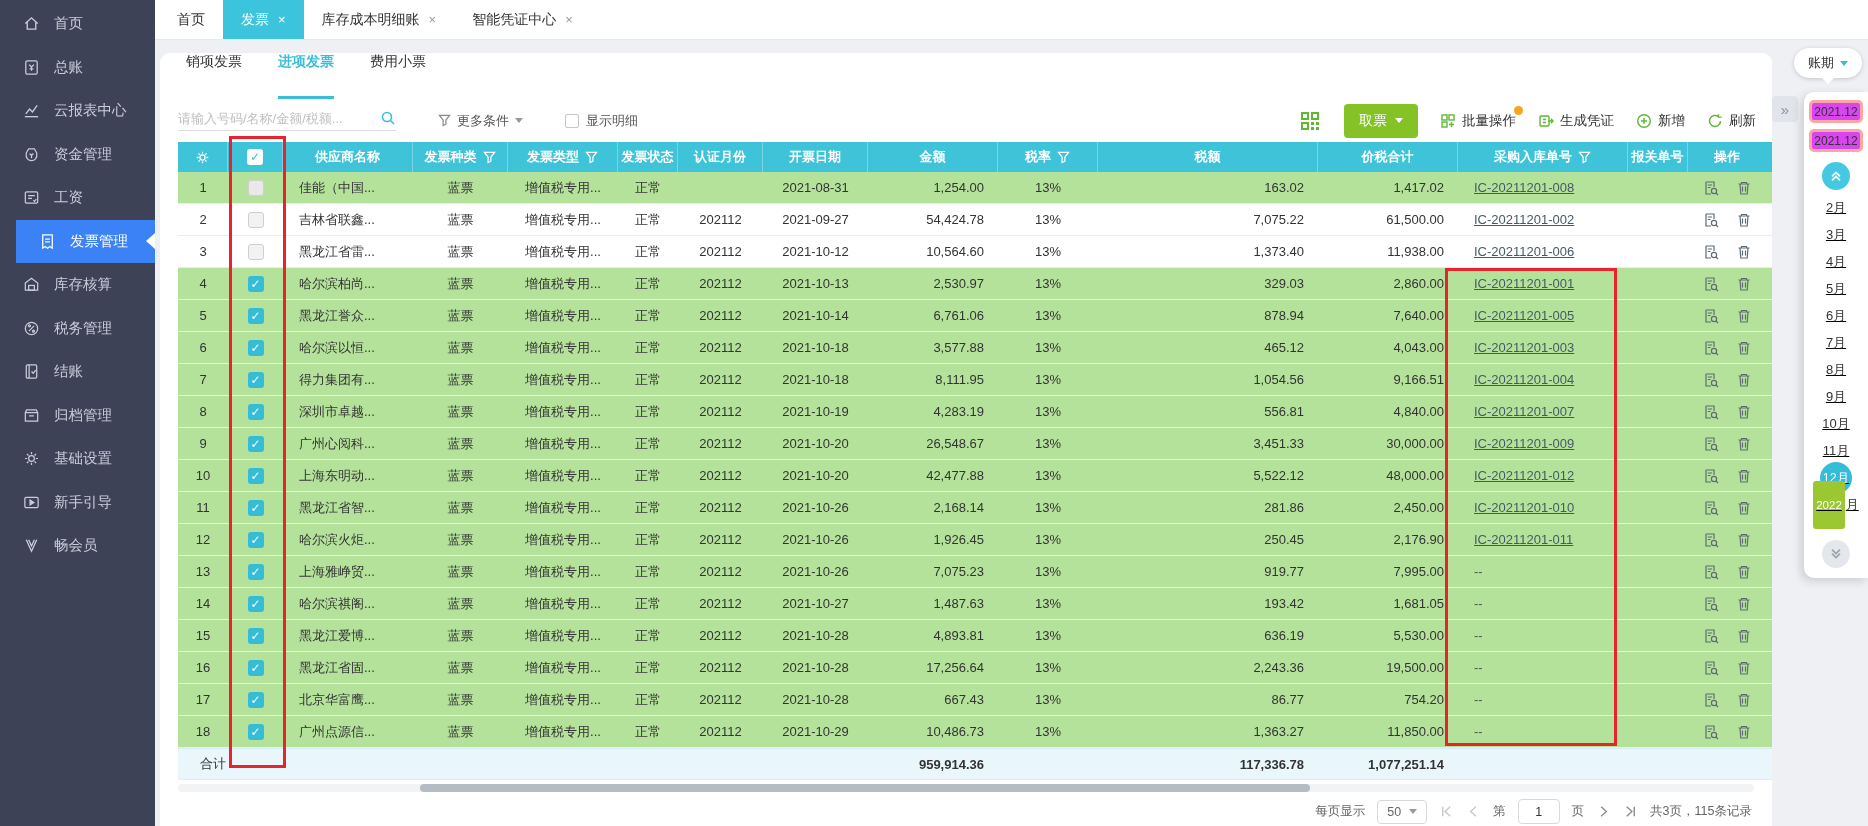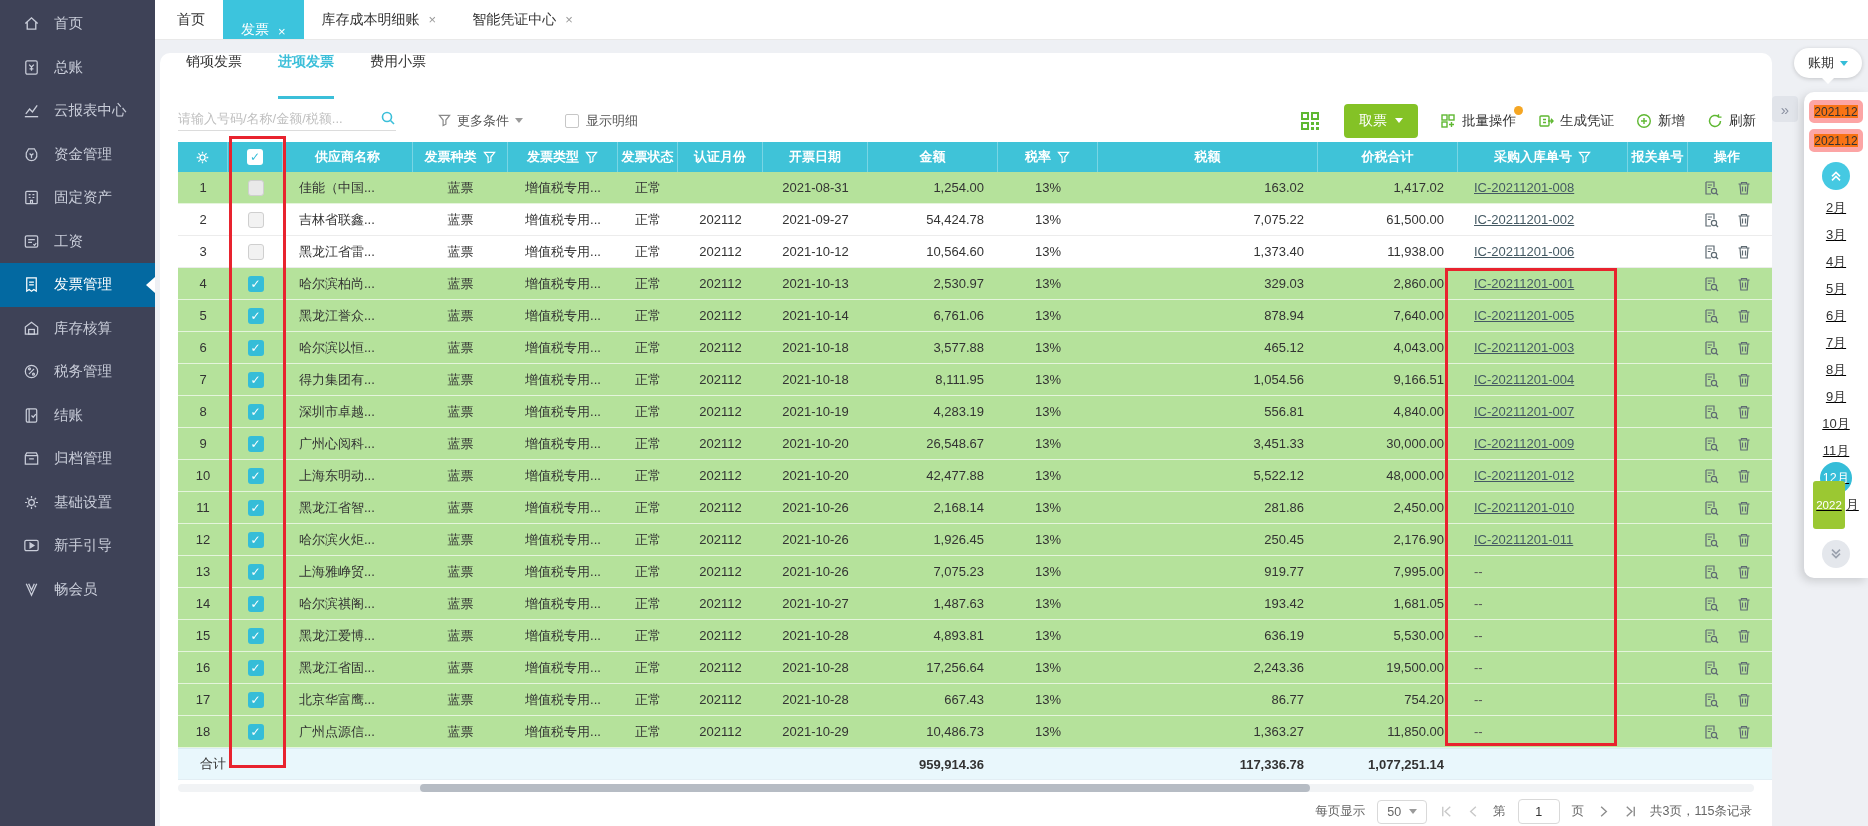--- a/index.html
+++ b/index.html
@@ -6,32 +6,32 @@
   html,body { width:1868px; height:826px; overflow:hidden; background:#fff;
     font-family:"Liberation Sans","DejaVu Sans",sans-serif; }
   .app { position:relative; width:1868px; height:826px; }
 
   
   .sidebar { position:absolute; left:0; top:0; width:155px; height:826px; background:#3e4257; padding-top:2px; z-index:5; }
   .side-item { position:relative; height:43.5px; display:flex; align-items:center; color:#c9cdd9; font-size:14.5px; cursor:pointer; }
   .side-item .icn { width:19px; height:19px; margin-left:22px; color:#c9cdd9; flex:none; }
   .side-item .icn svg { width:19px; height:19px; display:block; }
   .side-item .lbl { margin-left:13px; white-space:nowrap; }
-  .side-item.active { background:#0369a1; color:#fff; }
+  .side-item.active { background:#3b82f6; color:#fff;margin-left:16px; }
   .side-item.active .icn { color:#fff; }
   .side-item.active::after { content:""; position:absolute; right:0; top:50%; transform:translateY(-50%);
     border-right:9px solid #fff; border-top:8px solid transparent; border-bottom:8px solid transparent; }
 
   
   .main { position:absolute; left:155px; top:0; width:1713px; height:826px; }
   .tabbar { height:40px; background:#fff; border-bottom:1px solid #e9e9e9; display:flex; align-items:stretch; padding-left:4px; }
   .tab { display:flex; align-items:center; gap:9px; padding:0 18px; font-size:14px; color:#333; cursor:pointer; white-space:nowrap; }
   .tab .x { color:#999; font-size:13px; }
   .tab .x:empty { display:none; }
-  .tab.active { background:#3cc4dd; color:#fff;align-items:flex-end; }
+  .tab.active { background:#3cc4dd; color:#fff; }
   .tab.active .x { color:#fff; }
 
   .content { position:absolute; left:0; top:40px; width:1713px; height:786px; background:#eef0f4; }
 
   .card { position:absolute; left:5px; top:13px; width:1612px; height:773px; background:#fff; border-radius:10px 10px 0 0; }
 
   
   .subtabs { height:46px; display:flex; gap:36px; padding:0 0 0 26px; }
   .subtab { font-size:14px; color:#333; padding-bottom:9px; cursor:pointer; }
   .subtab.active { color:#3bbfd9; border-bottom:3px solid #3bbfd9; font-weight:bold; }
@@ -108,22 +108,22 @@
     box-shadow:0 1px 4px rgba(0,0,0,.18); font-size:13px; color:#333; display:flex; align-items:center; justify-content:center;
     gap:6px; cursor:pointer; font-family:inherit; }
   .period-btn::after { content:""; position:absolute; bottom:-6px; left:50%; transform:translateX(-50%);
     border-left:7px solid transparent; border-right:7px solid transparent; border-top:7px solid #fff; }
   .period-btn .caret-down { border-top-color:#35bdd8; }
   .expander { position:absolute; top:56px; left:0; width:26px; height:26px; background:#e1e4ea; border-radius:4px;
     color:#8a90a0; font-size:15px; display:flex; align-items:center; justify-content:center; cursor:pointer; }
   .month-panel { position:absolute; top:52px; left:32px; width:64px; height:486px; background:#fff;
     border-radius:10px 0 0 10px; box-shadow:-3px 3px 10px rgba(0,0,0,.15); display:flex; flex-direction:column;
     align-items:center; padding:8px 0 6px 0; }
-  .mp-input { width:54px; height:23px; border:5px solid #fca5a5; border-radius:5px; text-align:center; font-size:12px;
-    color:#333; outline:none; font-family:inherit; margin-bottom:6px; background:#f97316; }
+  .mp-input { width:54px; height:23px; border:3px solid #fca5a5; border-radius:5px; text-align:center; font-size:12px;
+    color:#333; outline:none; font-family:inherit; margin-bottom:6px; background:#d946ef; }
   .circle-btn { width:28px; height:28px; border-radius:50%; display:flex; align-items:center; justify-content:center;
     cursor:pointer; flex:none; margin:4px 0; }
   .circle-btn svg { width:16px; height:16px; }
   .circle-btn.up { background:#45c9e2; color:#fff; }
   .circle-btn.down { background:#e4e7ec; color:#9aa1ad; }
   .months { flex:1; display:flex; flex-direction:column; align-items:flex-end; width:100%;text-decoration:underline; }
   .m-item { height:27px; display:flex; align-items:center; justify-content:center; font-size:13px; color:#333;
     width:100%; cursor:pointer; }
   .m-item .badge { background:#9bc832; color:#fff; font-size:11.5px; padding:18px 3px; border-radius:3px; margin-right:1px; }
   .m-item .badge:empty { display:none; }
@@ -174,29 +174,20 @@
       <div class="side-item">
         <span class="icn">
           <svg viewBox="0 0 20 20" fill="none" stroke="currentColor" stroke-width="1.3">
             <path d="M7 4 H13 L15.5 8.5 C16.5 14 13 16.5 10 16.5 C7 16.5 3.5 14 4.5 8.5 Z"></path>
             <path d="M8 9 L10 11 L12 9 M10 11 V14"></path>
           </svg>
         </span>
         <span class="lbl">资金管理</span>
       </div>
 
-      <div class="side-item">
-        <span class="icn">
-          <svg viewBox="0 0 20 20" fill="none" stroke="currentColor" stroke-width="1.3">
-            <rect x="4" y="3.5" width="12" height="13" rx="1"></rect>
-            <path d="M7 7 H9 M11 7 H13 M7 10 H9 M11 10 H13 M9 16.5 V13 H11 V16.5"></path>
-          </svg>
-        </span>
-        <span class="lbl">固定资产</span>
-      </div>
 
       <div class="side-item">
         <span class="icn">
           <svg viewBox="0 0 20 20" fill="none" stroke="currentColor" stroke-width="1.3">
             <rect x="3.5" y="4" width="13" height="12" rx="1.5"></rect>
             <path d="M6.5 8 H13.5 M6.5 11 H10.5 M12 12.8 L13.2 14 L15 11.8"></path>
           </svg>
         </span>
         <span class="lbl">工资</span>
       </div>

